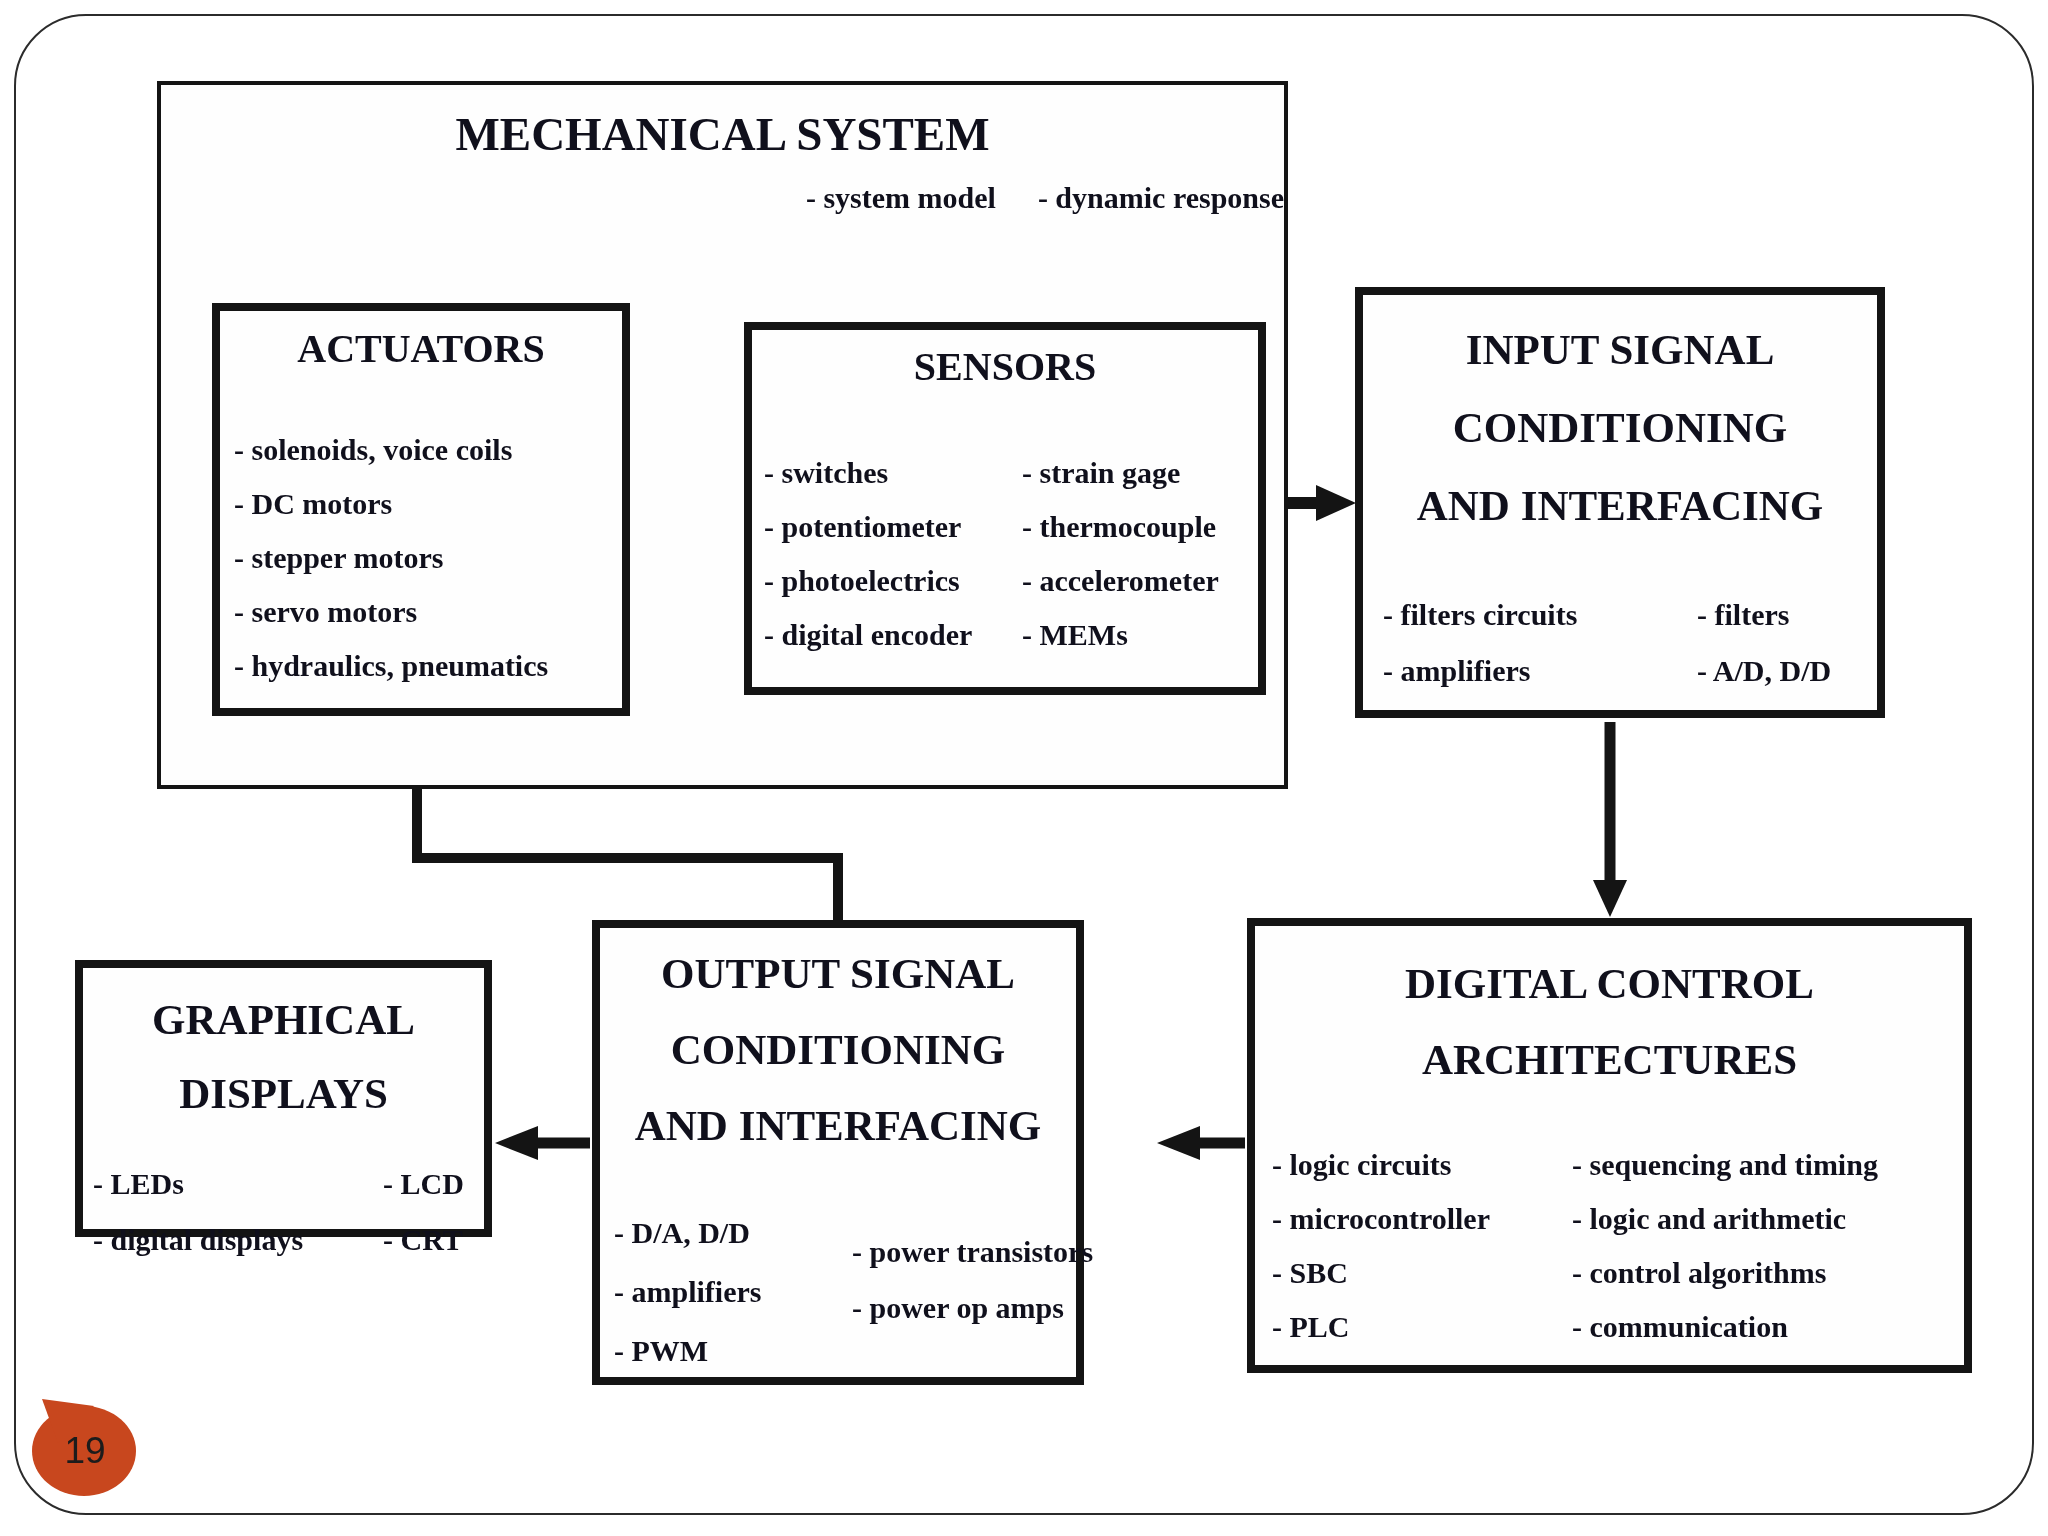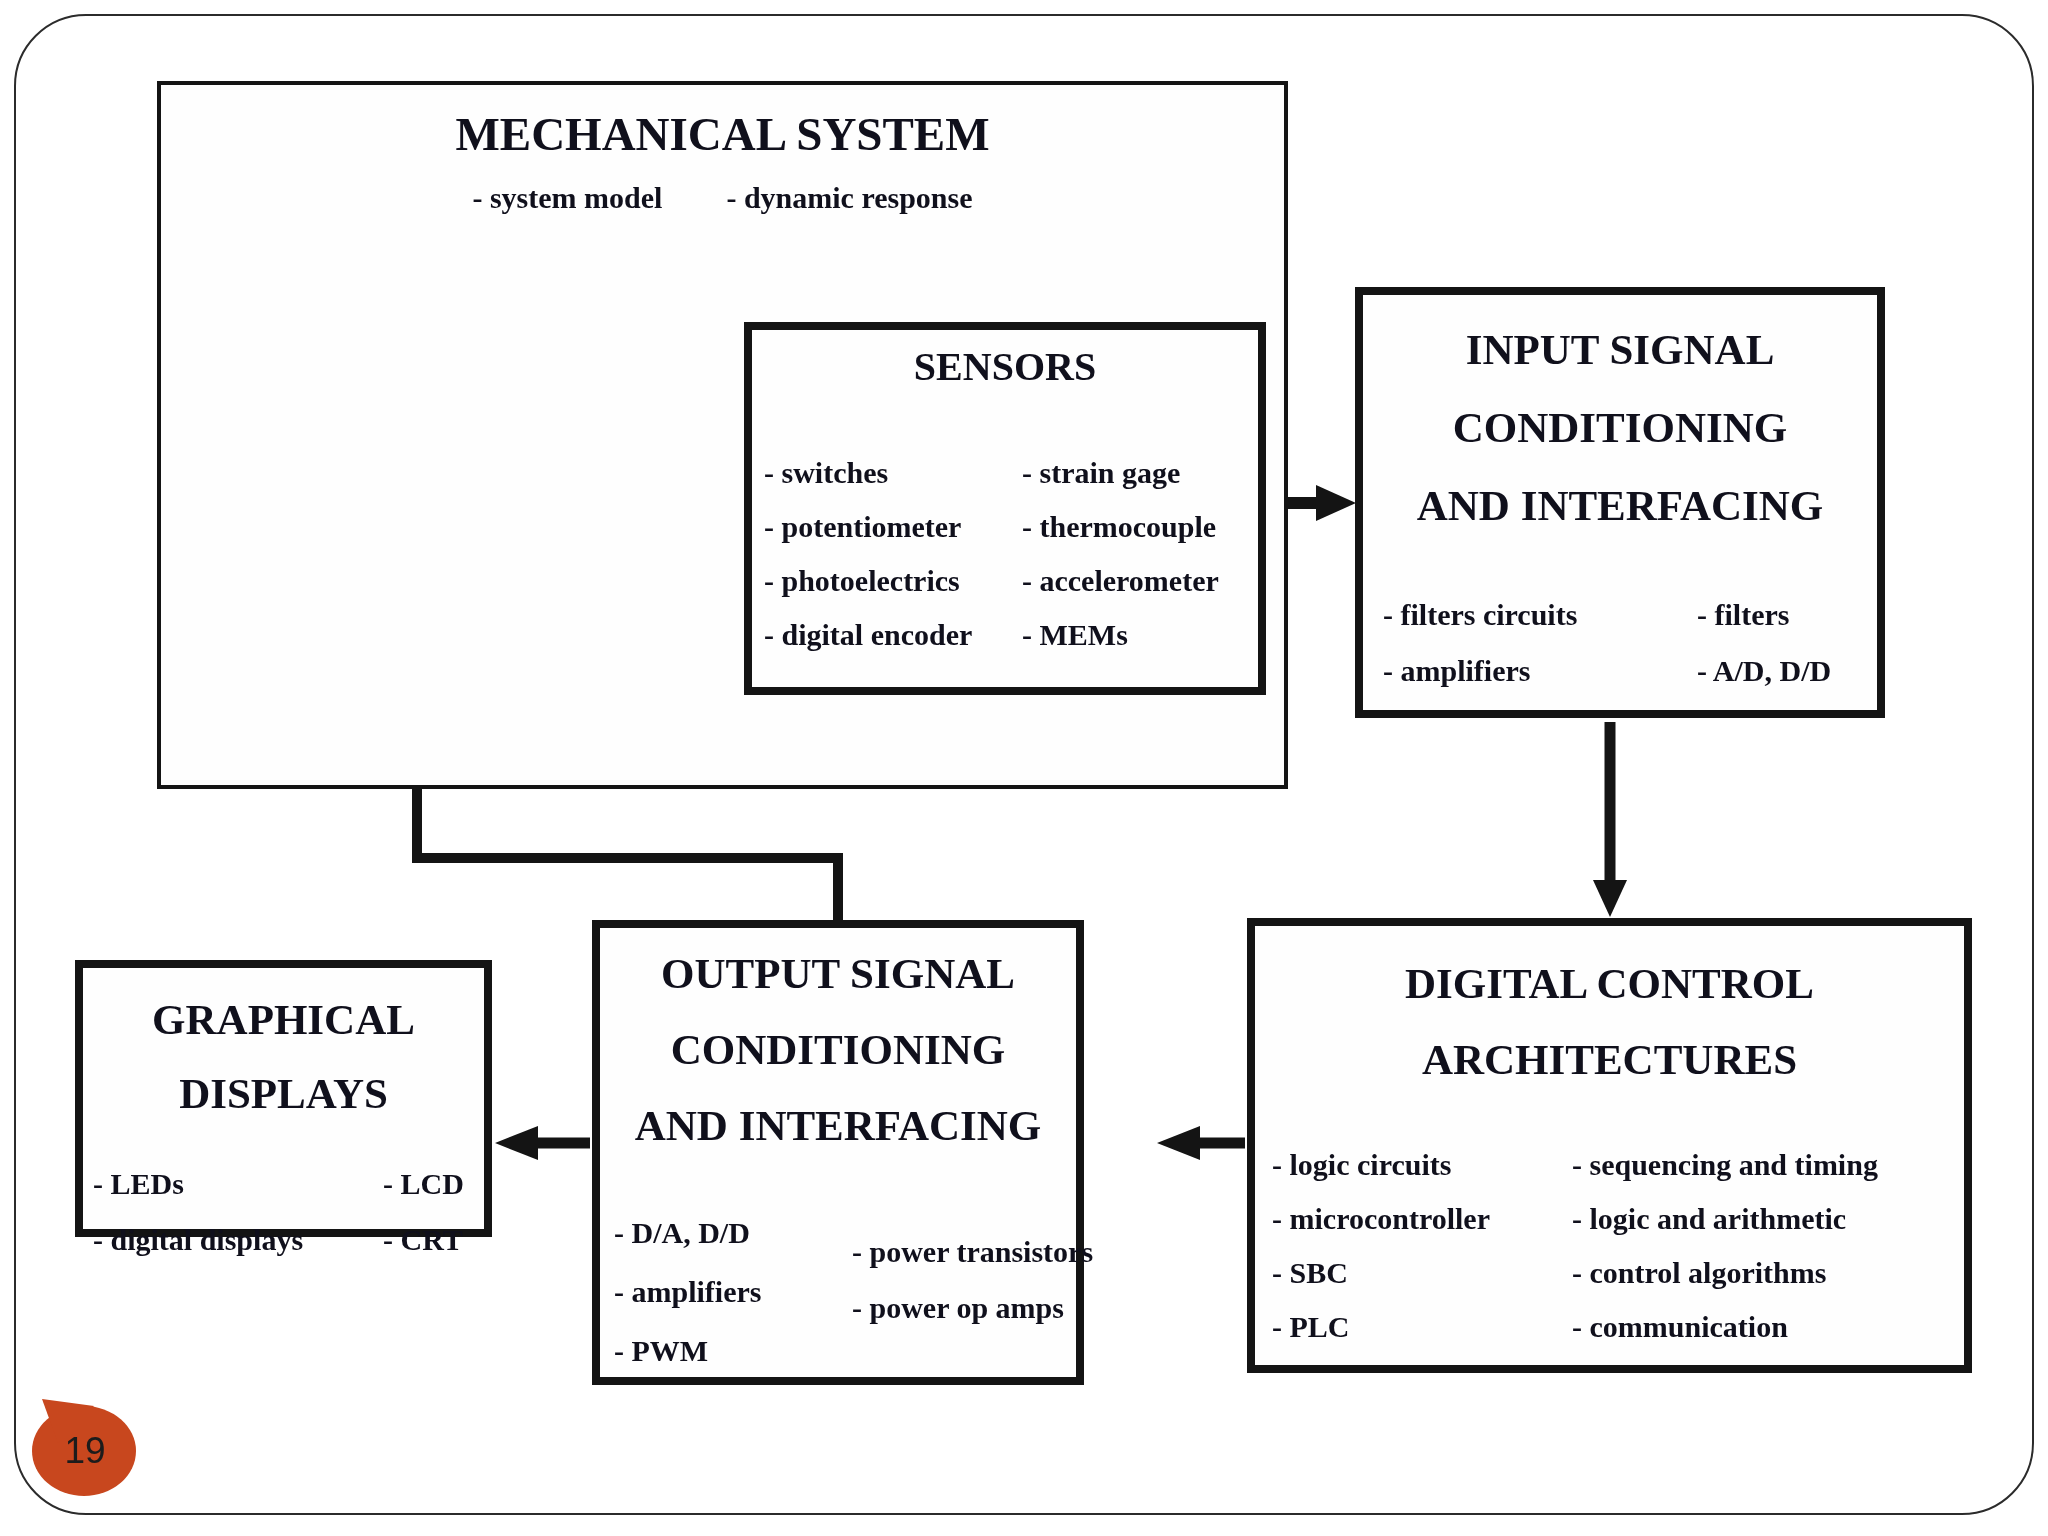--- a/index.html
+++ b/index.html
@@ -21,21 +21,21 @@
     white-space:nowrap;
   }
   .t-lg{font-size:47px;line-height:56px;margin-top:21px;}
   .t-md{font-size:40px;line-height:48px;}
   .t-box{font-size:43px;font-family:Liberation Serif, serif;}
   .item{
     font-weight:700;font-size:30px;color:#10101c;white-space:nowrap;
   }
   .col{position:absolute;}
   .subtitle-row{
-    display:flex;justify-content:center;gap:64px;margin-top:18px;
+    display:flex;justify-content:flex-end;gap:42px;margin-top:18px;
     line-height:36px;
   }
   
   #mech{left:157px;top:81px;width:1131px;height:708px;}
   
   #actuators{left:212px;top:303px;width:418px;height:413px;}
   #actuators .title{margin-top:14px;}
   #actuators .col{left:14px;top:112px;line-height:54px;}
   
   #sensors{left:744px;top:322px;width:522px;height:373px;}
@@ -116,20 +116,30 @@
   </svg>
 
   <div class="box thin" id="mech">
     <div class="title t-lg">MECHANICAL SYSTEM</div>
     <div class="subtitle-row">
       <span class="item">- system model</span>
       <span class="item">- dynamic response</span>
     </div>
   </div>
 
+  <div class="box thick" id="actuators">
+    <div class="title t-md">ACTUATORS</div>
+    <div class="col">
+      <div class="item">- solenoids, voice coils</div>
+      <div class="item">- DC motors</div>
+      <div class="item">- stepper motors</div>
+      <div class="item">- servo motors</div>
+      <div class="item">- hydraulics, pneumatics</div>
+    </div>
+  </div>
 
   <div class="box thick" id="sensors">
     <div class="title t-md">SENSORS</div>
     <div class="col col1">
       <div class="item">- switches</div>
       <div class="item">- potentiometer</div>
       <div class="item">- photoelectrics</div>
       <div class="item">- digital encoder</div>
     </div>
     <div class="col col2">

